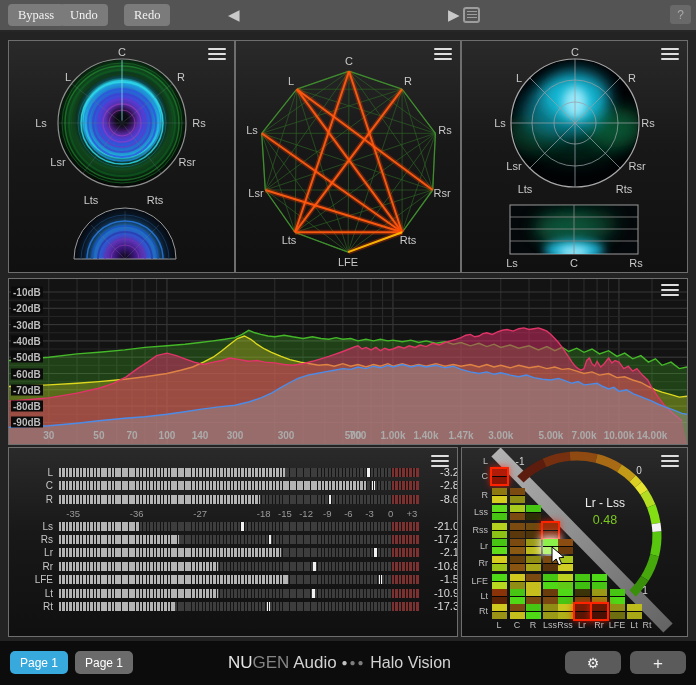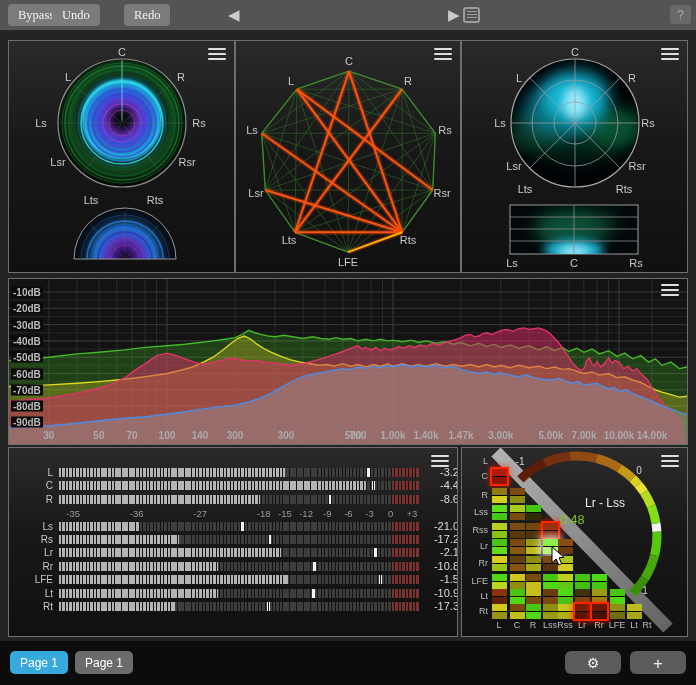--- a/index.html
+++ b/index.html
@@ -39,36 +39,36 @@
   
   .mx-rowlabel{position:absolute;width:22px;text-align:right;color:#bdbdbd;font-size:9px;transform:translateY(-50%);}
   .mx-collabel{position:absolute;width:24px;text-align:center;color:#bdbdbd;font-size:9px;transform:translateX(-50%);}
   .mx-cell{position:absolute;width:15px;height:15px;}
   .mx-cell div{height:7px;}
   .mx-cell .sep{height:1px;background:#050505;}
   .glow-red{box-shadow:0 0 7px 2px rgba(255,30,0,.75);outline:2px solid #ff2300;}
   .glow-white{box-shadow:0 0 9px 3px rgba(255,255,255,.8);}
   .gauge-num{position:absolute;color:#d4d4d4;font-size:10px;transform:translate(-50%,-50%);}
   .readout-label{position:absolute;left:98px;top:48px;width:90px;text-align:center;color:#ededed;font-size:12px;}
-  .readout-value{position:absolute;left:98px;top:65px;width:90px;text-align:left;color:#7cc81e;font-size:12.5px;}
+  .readout-value{position:absolute;left:98px;top:65px;width:90px;text-align:center;color:#7cc81e;font-size:12.5px;}
   
   .footer{position:absolute;left:0;top:641px;width:696px;height:44px;background:#0c0c0c;}
   .pagebtn{position:absolute;top:10px;height:23px;border:none;border-radius:5px;color:#fff;
            font-size:12px;font-family:inherit;padding:0 10px;}
   .brand{position:absolute;left:228px;top:12px;font-size:17px;white-space:nowrap;}
   .dots{letter-spacing:2px;font-size:10px;vertical-align:2px;}
   .sqbtn{position:absolute;top:10px;width:56px;height:23px;background:#5b5b5b;border:none;border-radius:6px;
          color:#f0f0f0;font-size:14px;font-family:inherit;line-height:23px;text-align:center;}
 </style>
 </head>
 <body>
 
 <div class="toolbar">
   <button class="tbtn" style="left:8px">Bypass</button>
-  <button class="tbtn" style="left:52px">Undo</button>
+  <button class="tbtn" style="left:60px">Undo</button>
   <button class="tbtn" style="left:124px">Redo</button>
   <span class="tri" style="left:228px">◀</span>
   <span class="tri" style="left:448px">▶</span>
   <div class="doc-icon" style="left:463px">
       <i></i>
       <i></i>
       <i></i>
     </div>
   <button class="help-btn">?</button>
 </div>
@@ -435,21 +435,21 @@
         </div>
         <div class="meter-row" style="top: 33.4px;">
           <span class="mlabel">C</span>
           <div class="mbar">
             <div class="mfill" style="width: 307.059px;"></div>
             <div class="mdim" style="left: 307.059px; width: 24.7059px;"></div>
             <div class="mred" style="left: 331.765px; width: 28.2353px;"></div>
             <div class="mpeak" style="left: 312.618px;"></div>
             <div class="mseg"></div>
           </div>
-          <span class="mval">-4.4</span>
+          <span class="mval">-2.8</span>
         </div>
         <div class="meter-row" style="top: 46.8px;">
           <span class="mlabel">R</span>
           <div class="mbar">
             <div class="mfill" style="width: 201.176px;"></div>
             <div class="mdim" style="left: 201.176px; width: 130.588px;"></div>
             <div class="mred" style="left: 331.765px; width: 28.2353px;"></div>
             <div class="mpeak" style="left: 269.559px;"></div>
             <div class="mseg"></div>
           </div>
@@ -832,15 +832,20 @@
         <i></i>
         <i></i>
         <i></i>
       </div>
   </div>
 </div>
 
 <div class="footer">
   <button class="pagebtn" id="page1-btn" style="left: 10px; background: rgb(56, 169, 221);">Page 1</button>
   <button class="pagebtn" id="page2-btn" style="left: 75px; background: rgb(107, 107, 107);">Page 1</button>
+  <div class="brand">
+    <span style="color:#e6e6e6">NU</span><span style="color:#848484">GEN</span><span style="color:#d2d2d2"> </span><span style="color:#d2d2d2">Audio</span>
+    <span class="dots"><span style="color:#c2c2c2">●</span><span style="color:#7e7e7e">●</span><span style="color:#7e7e7e">●</span></span>
+    <span style="color:#d2d2d2;font-size:16px">Halo Vision</span>
+  </div>
   <button class="sqbtn" style="left:565px"><span>⚙</span></button>
   <button class="sqbtn" style="left:630px;font-size:17px"><span>+</span></button>
 </div>
 
 </body></html>

